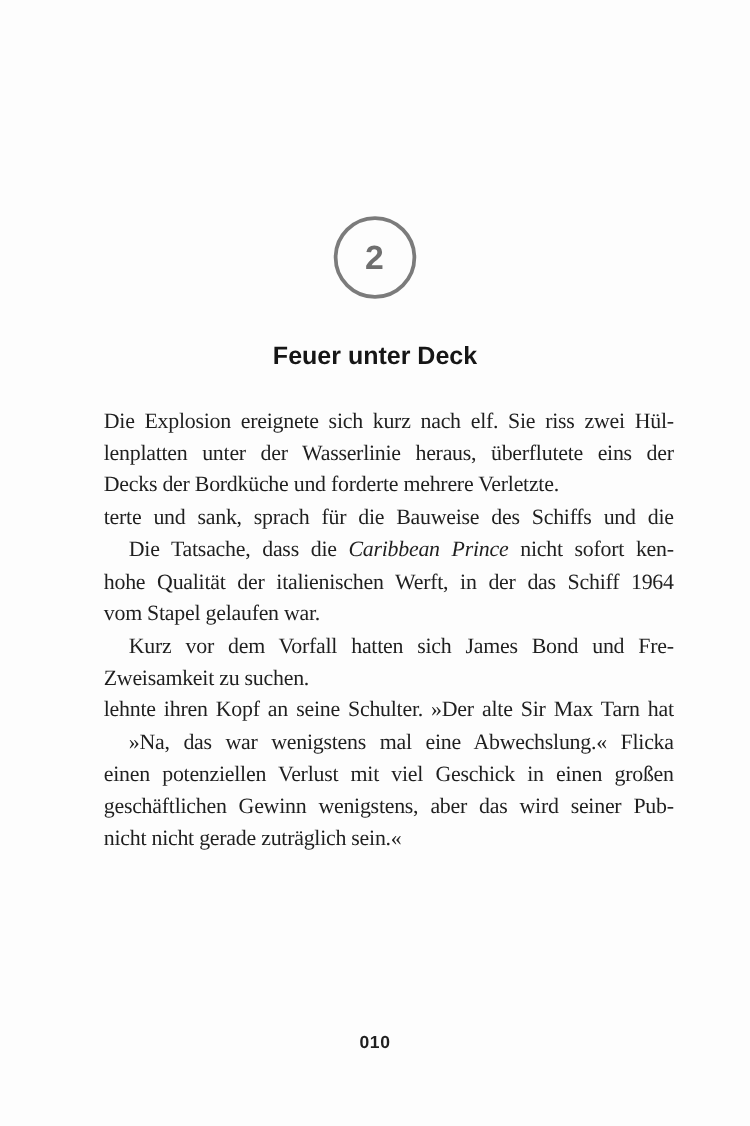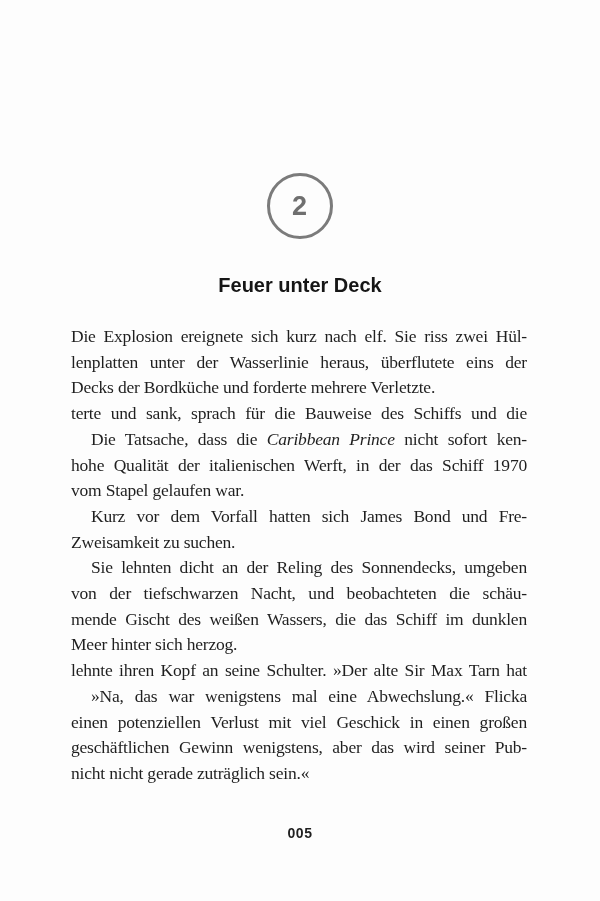--- a/index.html
+++ b/index.html
@@ -42,21 +42,21 @@
     text-align: center;
     font-family: "Liberation Sans", sans-serif;
     font-weight: bold;
     font-size: 20px;
     line-height: 27px;
     color: #161616;
   }
   .body-text {
     position: absolute;
     top: 324px;
-    left: 71px;
+    left: 83px;
     width: 456px;
     font-size: 17.5px;
     line-height: 25.7px;
     letter-spacing: -0.2px;
     color: #1f1f1f;
   }
   .paragraph { margin: 0; }
   .line {
     text-align: justify;
     text-align-last: justify;
@@ -90,37 +90,31 @@
 
   <div class="body-text" style="color: rgb(31, 31, 31);">
       <div class="paragraph">
         <div class="line">Die Explosion ereignete sich kurz nach elf. Sie riss zwei Hül-</div>
         <div class="line">lenplatten unter der Wasserlinie heraus, überflutete eins der</div>
         <div class="line last">Decks der Bordküche und forderte mehrere Verletzte.</div>
       </div>
       <div class="paragraph">
         <div class="line">terte und sank, sprach für die Bauweise des Schiffs und die</div>
         <div class="line indent">Die Tatsache, dass die <i>Caribbean Prince</i> nicht sofort ken-</div>
-        <div class="line">hohe Qualität der italienischen Werft, in der das Schiff 1970</div>
+        <div class="line">hohe Qualität der italienischen Werft, in der das Schiff 1964</div>
         <div class="line last">vom Stapel gelaufen war.</div>
       </div>
       <div class="paragraph">
         <div class="line indent">Kurz vor dem Vorfall hatten sich James Bond und Fre-</div>
         <div class="line last">Zweisamkeit zu suchen.</div>
-      </div>
-      <div class="paragraph">
-        <div class="line indent">Sie lehnten dicht an der Reling des Sonnendecks, umgeben</div>
-        <div class="line">von der tiefschwarzen Nacht, und beobachteten die schäu-</div>
-        <div class="line">mende Gischt des weißen Wassers, die das Schiff im dunklen</div>
-        <div class="line last">Meer hinter sich herzog.</div>
       </div>
       <div class="paragraph">
         <div class="line">lehnte ihren Kopf an seine Schulter. »Der alte Sir Max Tarn hat</div>
         <div class="line indent">»Na, das war wenigstens mal eine Abwechslung.« Flicka</div>
         <div class="line">einen potenziellen Verlust mit viel Geschick in einen großen</div>
         <div class="line">geschäftlichen Gewinn wenigstens, aber das wird seiner Pub-</div>
         <div class="line last">nicht nicht gerade zuträglich sein.«</div>
       </div>
     </div>
 
-  <div class="page-footer">005</div>
+  <div class="page-footer">010</div>
 
 </div>
 
 </body></html>

